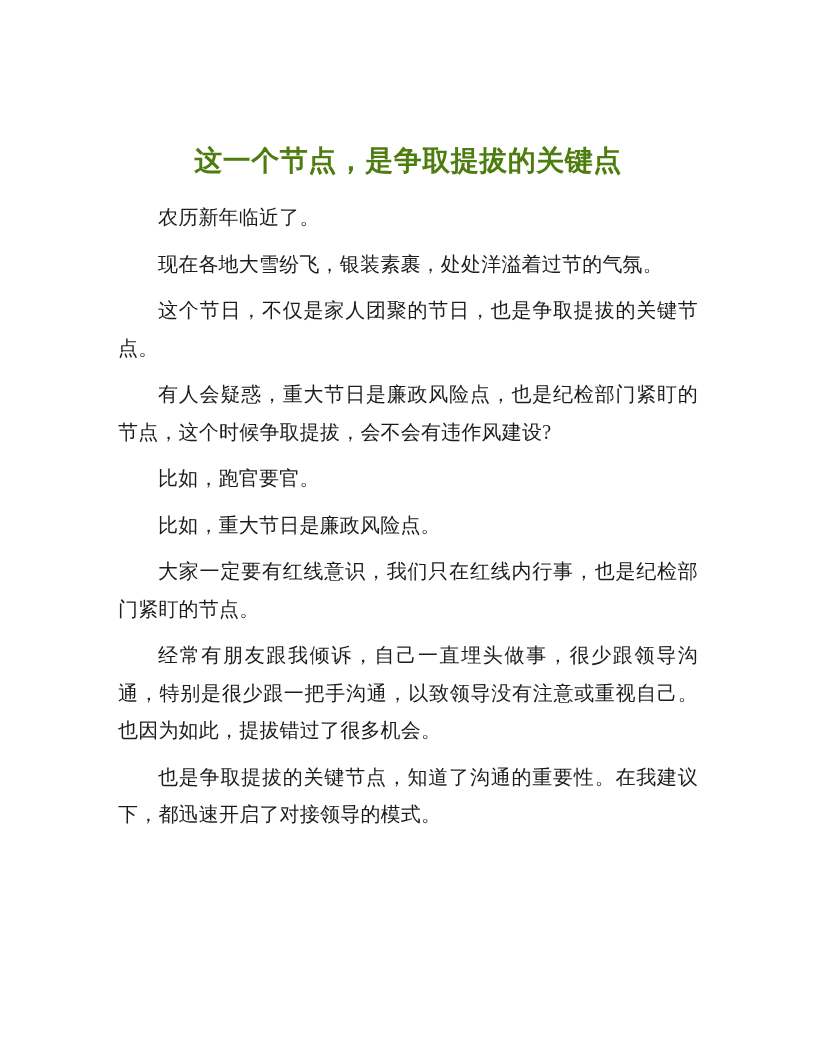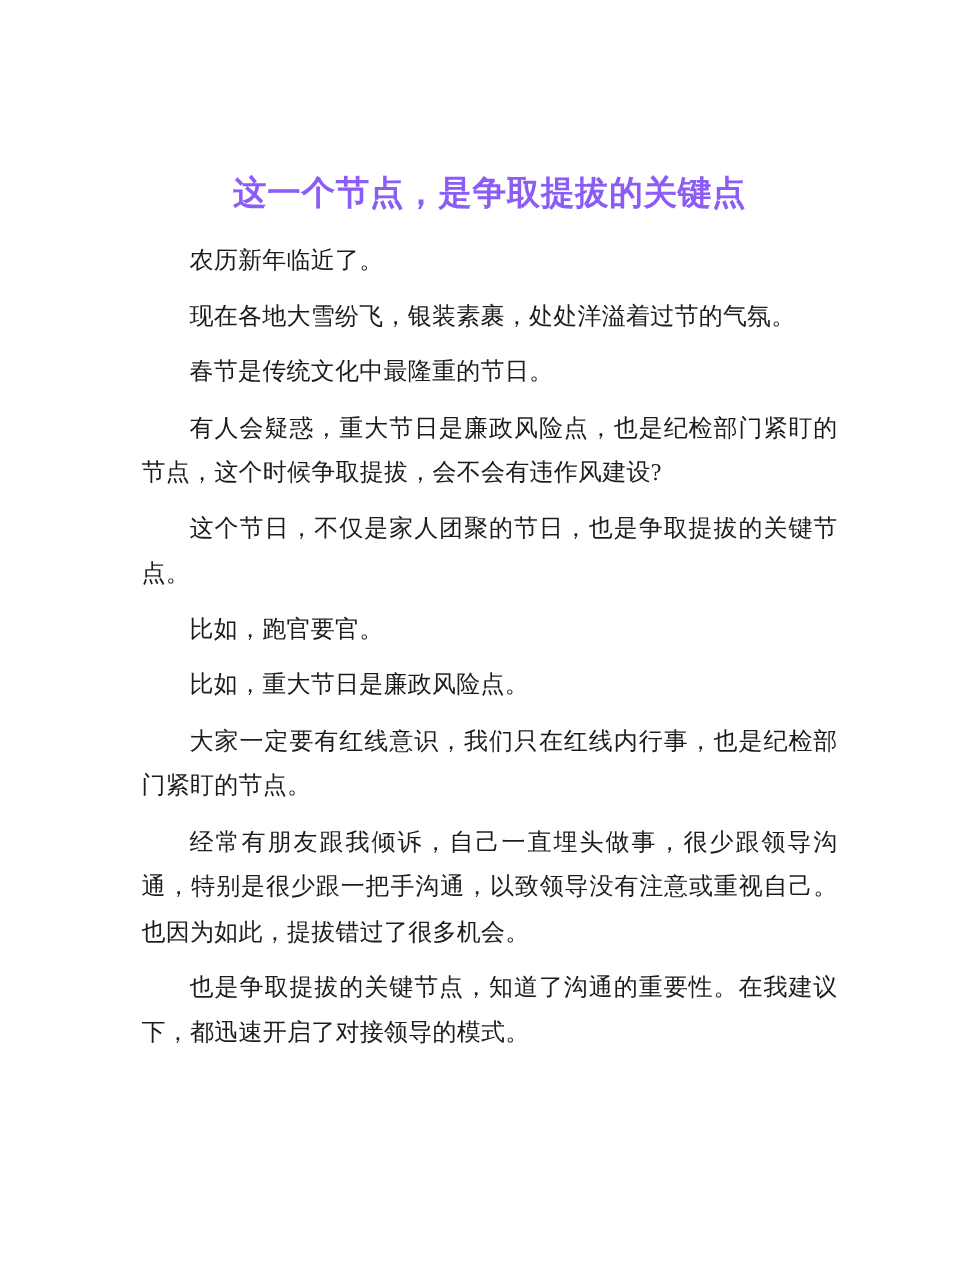--- a/index.html
+++ b/index.html
@@ -19,21 +19,21 @@
     font-family: "Liberation Serif", "DejaVu Serif", serif;
     color: #1c1c1c;
   }
   .doc-title {
     margin: 0 0 16px 0;
     font-family: "Liberation Sans", "DejaVu Sans", sans-serif;
     font-size: 28px;
     line-height: 44px;
     font-weight: bold;
     text-align: center;
-    color: #8b5cf6;
+    color: #4d7c0f;
     letter-spacing: 0.5px;
     white-space: nowrap;
   }
   .doc-body p.para {
     margin: 0 0 9px 0;
     font-size: 20px;
     line-height: 37.5px;
     text-align: justify;
     text-justify: inter-ideograph;
     text-indent: 2em;
@@ -42,22 +42,21 @@
   }
 </style>
 </head>
 <body>
 
 <div class="page">
   <h1 class="doc-title">这一个节点，是争取提拔的关键点</h1>
   <div class="doc-body">
       <p class="para">农历新年临近了。</p>
       <p class="para">现在各地大雪纷飞，银装素裹，处处洋溢着过节的气氛。</p>
-      <p class="para">春节是传统文化中最隆重的节日。</p>
+      <p class="para">这个节日，不仅是家人团聚的节日，也是争取提拔的关键节点。</p>
       <p class="para">有人会疑惑，重大节日是廉政风险点，也是纪检部门紧盯的节点，这个时候争取提拔，会不会有违作风建设?</p>
-      <p class="para">这个节日，不仅是家人团聚的节日，也是争取提拔的关键节点。</p>
       <p class="para">比如，跑官要官。</p>
       <p class="para">比如，重大节日是廉政风险点。</p>
       <p class="para">大家一定要有红线意识，我们只在红线内行事，也是纪检部门紧盯的节点。</p>
       <p class="para">经常有朋友跟我倾诉，自己一直埋头做事，很少跟领导沟通，特别是很少跟一把手沟通，以致领导没有注意或重视自己。也因为如此，提拔错过了很多机会。</p>
       <p class="para">也是争取提拔的关键节点，知道了沟通的重要性。在我建议下，都迅速开启了对接领导的模式。</p>
     </div>
 </div>
 
 </body></html>

